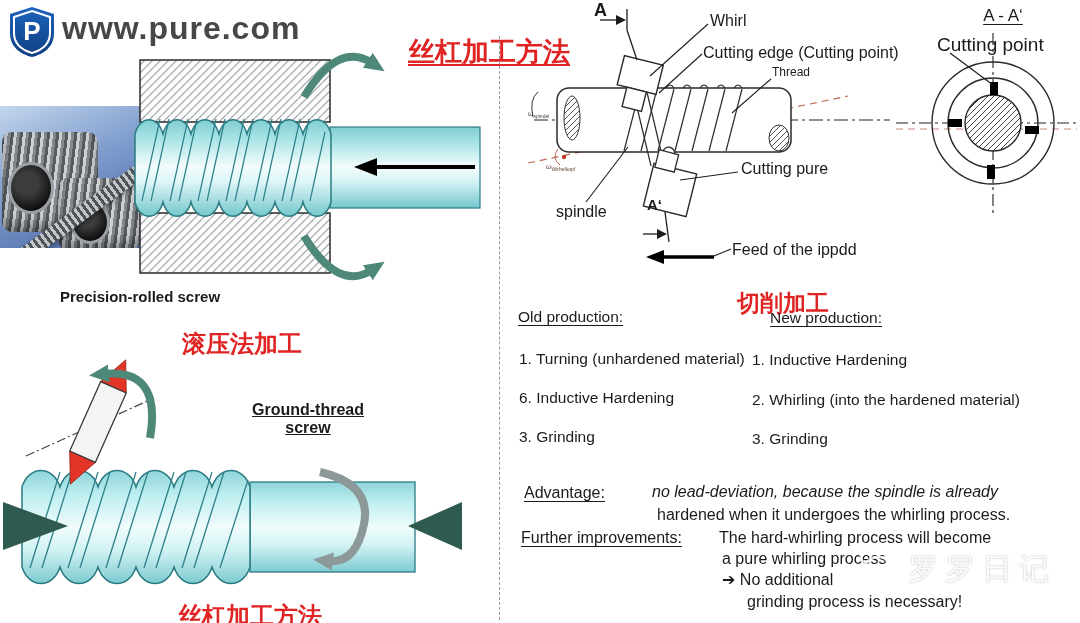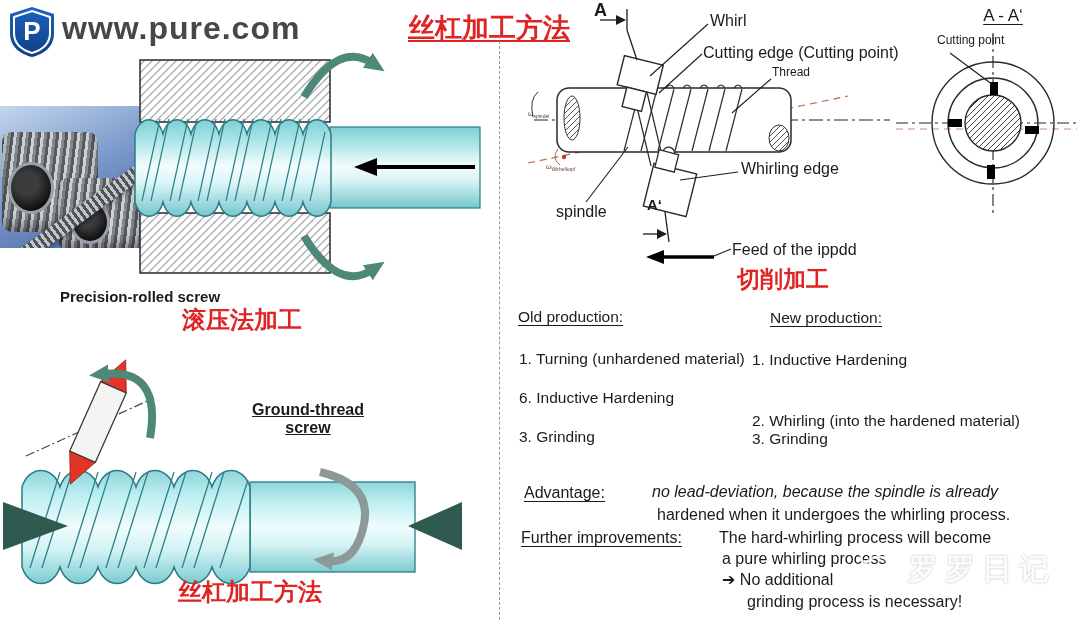--- a/index.html
+++ b/index.html
@@ -1,41 +1,41 @@
 <!DOCTYPE html>
 <html><head>
 <meta charset="utf-8">
 <style>
   html,body{margin:0;padding:0;background:#ffffff;}
   .canvas{position:relative;width:1080px;height:623px;background:#fff;overflow:hidden;
           font-family:"Liberation Sans",sans-serif;}
   .abs{position:absolute;}
   .txt{position:absolute;color:#1b1b1b;font-size:15.5px;white-space:nowrap;line-height:1.15;}
   .u{text-decoration:underline;text-underline-offset:3px;}
-  .red{color:#e02424;font-weight:bold;}
+  .red{color:#e02424;font-weight:bold;margin-top:24px;}
   .bold{font-weight:bold;}
   .center{text-align:center;}
   
   .site{position:absolute;left:62px;top:10px;font-size:32px;font-weight:bold;color:#474747;letter-spacing:1px;}
   .title{position:absolute;left:408px;top:10px;font-size:27px;}
   
   .divider{position:absolute;left:499px;top:36px;height:584px;border-left:1.5px dashed #979797;}
   
   .photo{position:absolute;left:0;top:106px;width:140px;height:142px;
          background:linear-gradient(155deg,#c3d6ec 0%,#7e9ccd 45%,#45619f 100%);overflow:hidden;}
   .die{position:absolute;border-radius:10px;
        background:repeating-linear-gradient(97deg,#565b60 0 3px,#cdd1d5 3px 6px,#83888d 6px 9px);
        box-shadow:inset 0 -8px 12px rgba(0,0,0,.35);}
   .die .hole{position:absolute;border-radius:50%;background:radial-gradient(circle at 40% 40%,#3c3c3c 30%,#0d0d0d 75%);border:3px solid #9aa0a5;}
   .rod{position:absolute;left:-18px;top:94px;width:215px;height:15px;border-radius:8px;
        background:repeating-linear-gradient(90deg,#4e5357 0 3px,#c2c6ca 3px 6px);
        transform:rotate(-36deg);transform-origin:50% 50%;box-shadow:0 2px 4px rgba(0,0,0,.4);}
   
   .wm{position:absolute;left:856px;top:548px;display:flex;align-items:center;opacity:.82;}
-  .wm-text{color:rgba(255,255,255,.95);font-size:30px;font-weight:bold;letter-spacing:7px;
+  .wm-text{color:rgba(255,255,255,.95);font-size:30px;font-weight:normal;letter-spacing:7px;
            text-shadow:0 0 2px rgba(130,130,130,.75);}
   .tiny{font-size:7px;color:#444;}
   .tiny sub{font-size:5px;}
 </style>
 </head>
 <body>
 
 <div class="canvas">
 
   <svg class="abs" style="left:8px;top:6px;" width="48" height="52" viewBox="0 0 48 52">
@@ -234,21 +234,21 @@
 
     <path d="M10,92 q-9,7 -5,25" fill="none" stroke="#333" stroke-width="1"></path>
     <path d="M30,149 q-7,9 2,16" fill="none" stroke="#b5654f" stroke-width="1"></path>
     <circle cx="36" cy="157" r="2.2" fill="#c0392b"></circle>
   </svg>
 
   <div class="txt" style="left:594px;top:0px;font-size:18px;font-weight:bold;">A</div>
   <div class="txt" style="left:710px;top:12px;font-size:16px;">Whirl</div>
   <div class="txt" style="left:703px;top:44px;font-size:16px;">Cutting edge (Cutting point)</div>
   <div class="txt" style="left:772px;top:66px;font-size:12px;">Thread</div>
-  <div class="txt" style="left:741px;top:160px;font-size:16px;">Whirling edge</div>
+  <div class="txt" style="left:741px;top:160px;font-size:16px;">Cutting pure</div>
   <div class="txt" style="left:556px;top:203px;font-size:16px;">spindle</div>
   <div class="txt" style="left:647px;top:196px;font-size:15px;font-weight:bold;">A‘</div>
   <div class="txt" style="left:732px;top:241px;font-size:16px;">Feed of the ippdd</div>
   <div class="txt tiny" style="left:528px;top:110px;"><span>ω</span><sub>spindel</sub></div>
   <div class="txt tiny" style="left:546px;top:163px;color:#6b4437;"><span>ω</span><sub>Wirbelkopf</sub></div>
   <div class="txt red" style="left:737px;top:266px;font-size:23px;">切削加工</div>
 
   <svg class="abs" style="left:893px;top:5px;" width="187" height="212" viewBox="0 0 187 212">
     <defs>
       <pattern id="hatchD" patternUnits="userSpaceOnUse" width="6" height="6">
@@ -264,32 +264,32 @@
     <circle cx="100" cy="118" r="28" fill="url(#hatchD)" stroke="#2a2a2a" stroke-width="1.4"></circle>
     <g fill="#000">
       <rect x="97" y="77" width="8" height="13"></rect>
       <rect x="94" y="160" width="8" height="14"></rect>
       <rect x="55" y="114" width="14" height="8"></rect>
       <rect x="132" y="121" width="14" height="8"></rect>
     </g>
     <line x1="57" y1="48" x2="100" y2="80" stroke="#1d1d1d" stroke-width="1.1"></line>
   </svg>
   <div class="txt u center" style="left:963px;top:6px;width:80px;font-size:17px;">A - A‘</div>
-  <div class="txt" style="left:937px;top:34px;font-size:12px;">Cutting point</div>
+  <div class="txt" style="left:937px;top:34px;font-size:19px;">Cutting point</div>
 
   <div>
     <div class="txt u" style="left:518px;top:308px;">Old production:</div>
     <div class="txt" style="left:519px;top:350px;">1. Turning (unhardened material)</div>
     <div class="txt" style="left:519px;top:389px;">6. Inductive Hardening</div>
     <div class="txt" style="left:519px;top:428px;">3. Grinding</div>
   </div>
   <div>
     <div class="txt u" style="left:770px;top:309px;text-align:center;">New production:</div>
     <div class="txt" style="left:752px;top:351px;">1. Inductive Hardening</div>
-    <div class="txt" style="left:752px;top:391px;margin-top:21px;">2. Whirling (into the hardened material)</div>
+    <div class="txt" style="left:752px;top:391px;">2. Whirling (into the hardened material)</div>
     <div class="txt" style="left:752px;top:430px;">3. Grinding</div>
   </div>
 
   <div>
     <div class="txt u" style="left:524px;top:484px;font-size:16px;">Advantage:</div>
     <div class="txt" style="left:652px;top:483px;font-size:16px;font-style:italic;">no lead-deviation, because the spindle is already</div>
     <div class="txt" style="left:657px;top:506px;font-size:16px;">hardened when it undergoes the whirling process.</div>
     <div class="txt u" style="left:521px;top:529px;font-size:16px;">Further improvements:</div>
     <div class="txt" style="left:719px;top:529px;font-size:16px;">The hard-whirling process will become</div>
     <div class="txt" style="left:722px;top:550px;font-size:16px;">a pure whirling process</div>

